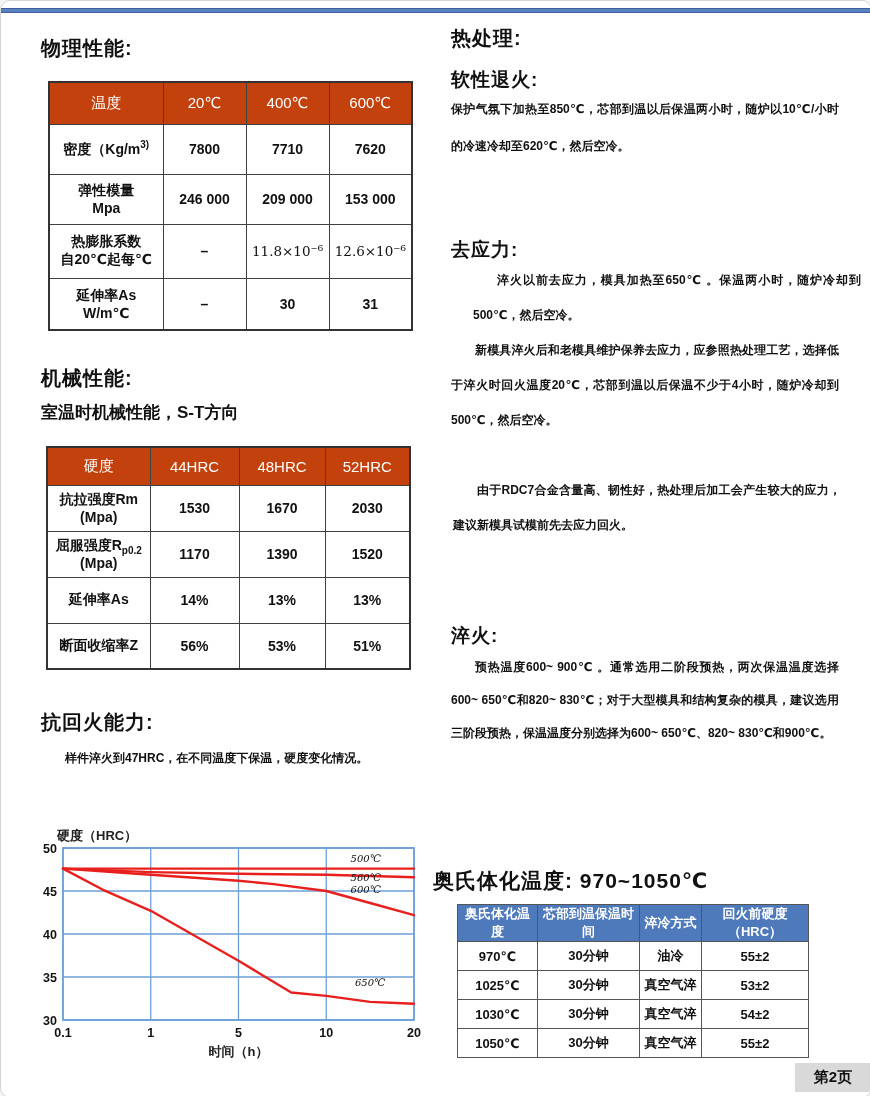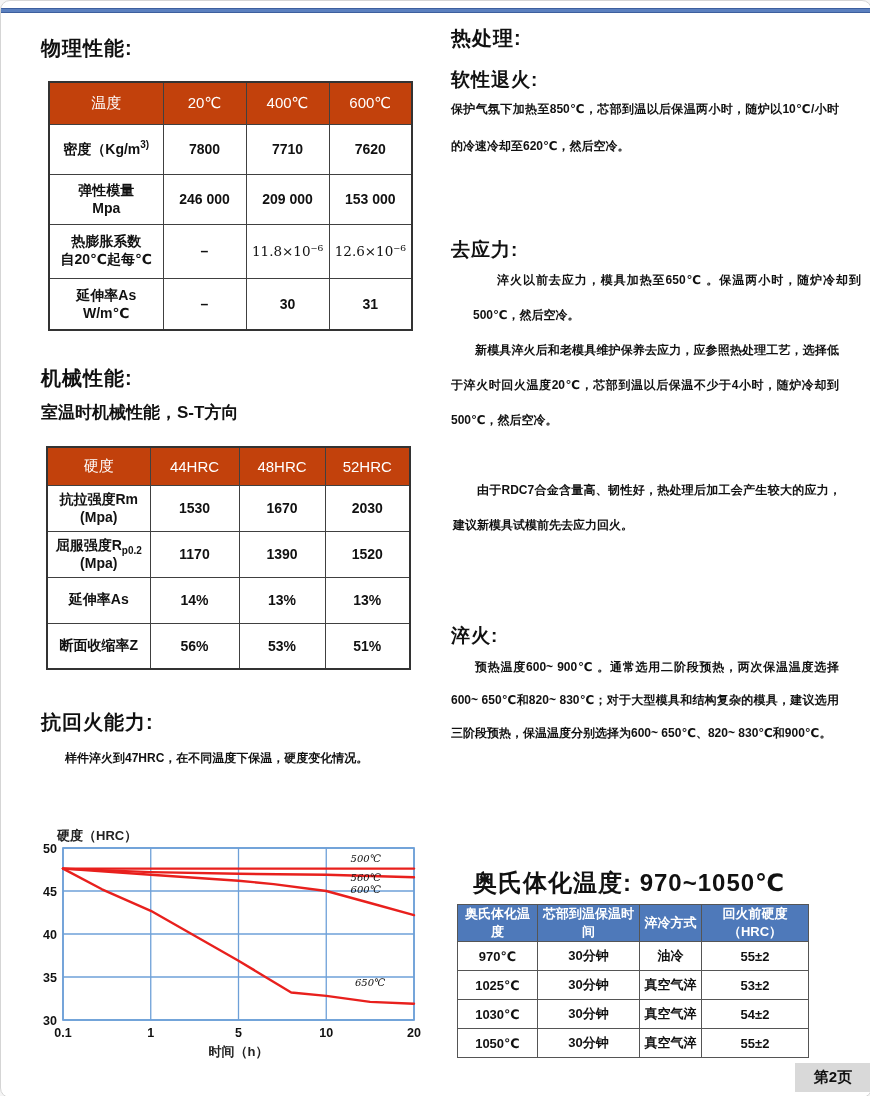--- a/index.html
+++ b/index.html
@@ -172,21 +172,21 @@
   <div class="para" style="left:450px;top:90px;width:388px;line-height:37px;">保护气氛下加热至850℃，芯部到温以后保温两小时，随炉以10℃/小时的冷速冷却至620℃，然后空冷。</div>
 
   <div class="h2" style="left:450px;top:236px;">去应力:</div>
   <div class="para indent" style="left:472px;top:262px;width:388px;">淬火以前去应力，模具加热至650℃ 。保温两小时，随炉冷却到500℃，然后空冷。</div>
   <div class="para indent" style="left:450px;top:332px;width:388px;">新模具淬火后和老模具维护保养去应力，应参照热处理工艺，选择低于淬火时回火温度20℃，芯部到温以后保温不少于4小时，随炉冷却到500℃，然后空冷。</div>
   <div class="para indent" style="left:452px;top:472px;width:388px;">由于RDC7合金含量高、韧性好，热处理后加工会产生较大的应力，建议新模具试模前先去应力回火。</div>
 
   <div class="h2" style="left:450px;top:622px;">淬火:</div>
   <div class="para indent" style="left:450px;top:650px;width:388px;line-height:33px;">预热温度600~ 900℃ 。通常选用二阶段预热，两次保温温度选择600~ 650℃和820~ 830℃；对于大型模具和结构复杂的模具，建议选用三阶段预热，保温温度分别选择为600~ 650℃、820~ 830℃和900℃。</div>
 
-  <div class="h2" style="left:472px;top:866px;font-size:24px;">奥氏体化温度: 970~1050℃</div>
+  <div class="h2" style="left:432px;top:866px;font-size:21px;">奥氏体化温度: 970~1050℃</div>
 
   <table class="atable" style="left:456px;top:903px;width:351px;">
     <colgroup>
         <col style="width:80px">
         <col style="width:102px">
         <col style="width:62px">
         <col style="width:107px">
       </colgroup>
     <thead>
       <tr style="height:28px">

